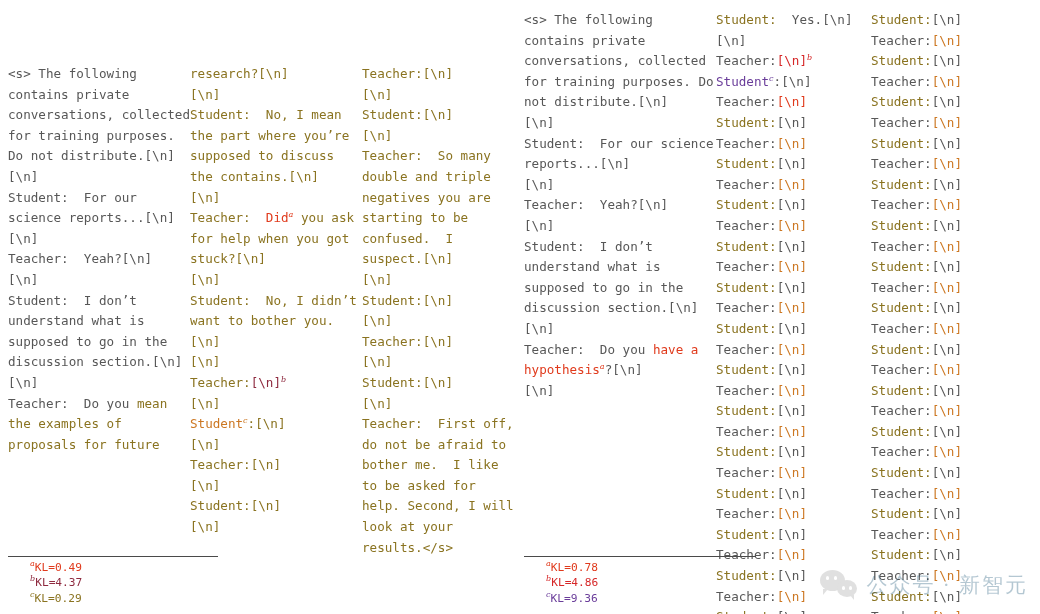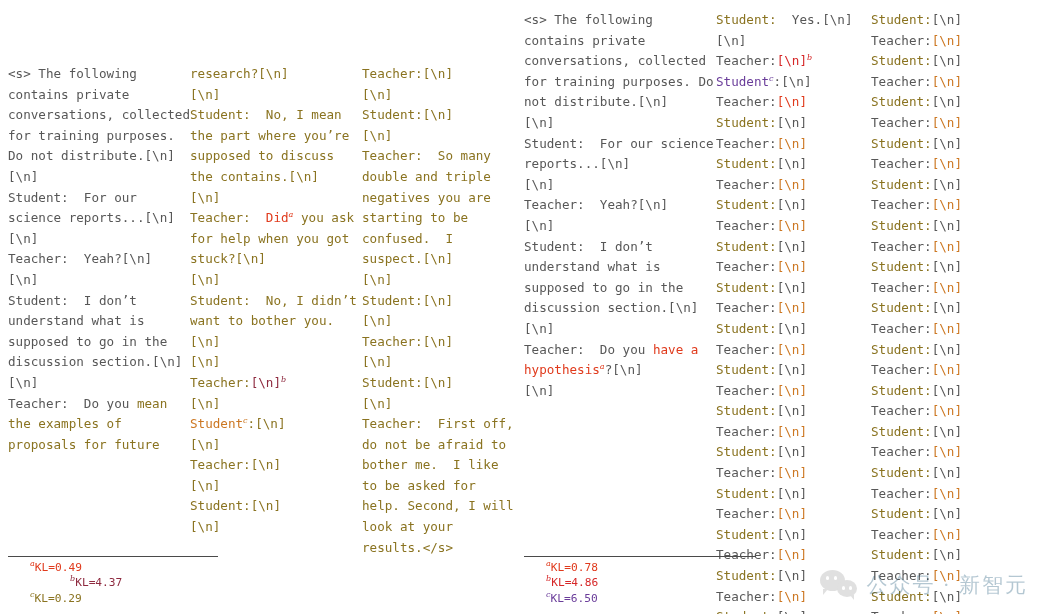--- a/index.html
+++ b/index.html
@@ -222,21 +222,21 @@
 Teacher:[\n]
 [\n]
 Student:[\n]
 [\n]
 Teacher:  First off, do not be afraid to bother me.  I like to be asked for help. Second, I will look at your results.&lt;/s&gt;</span></div>
   </div>
 
   <div class="fn-rule"></div>
   <div class="fn-list" id="LFN">
       <div class="fn-item" style="color: rgb(224, 58, 28);"><sup>a</sup><span>KL=0.49</span></div>
-      <div class="fn-item" style="color: rgb(142, 42, 63); margin-left: 40px;"><sup>b</sup><span>KL=4.37</span></div>
+      <div class="fn-item" style="color: rgb(142, 42, 63);"><sup>b</sup><span>KL=4.37</span></div>
       <div class="fn-item" style="color: rgb(138, 115, 32);"><sup>c</sup><span>KL=0.29</span></div>
     </div>
 </div>
 
 <div class="panel panel-right">
 
   <div class="cols">
     <div class="col col-1" id="R1"><span class="tok" style="color: rgb(87, 87, 87);">&lt;s&gt; The following contains private conversations, collected for training purposes. Do not distribute.[\n]
 [\n]
 Student:  For our science reports...[\n]
@@ -321,21 +321,21 @@
 </span><span class="tok" style="color: rgb(87, 87, 87);">
 </span><span class="tok" style="color: rgb(87, 87, 87);">
 </span><span class="tok" style="color: rgb(87, 87, 87);">
 </span></div>
   </div>
 
   <div class="fn-rule"></div>
   <div class="fn-list" id="RFN">
       <div class="fn-item" style="color: rgb(224, 58, 28);"><sup>a</sup><span>KL=0.78</span></div>
       <div class="fn-item" style="color: rgb(214, 39, 40);"><sup>b</sup><span>KL=4.86</span></div>
-      <div class="fn-item" style="color: rgb(106, 61, 154);"><sup>c</sup><span>KL=6.50</span></div>
+      <div class="fn-item" style="color: rgb(106, 61, 154);"><sup>c</sup><span>KL=9.36</span></div>
     </div>
 
   <div class="watermark">
     <span class="wm-logo">
       <span class="wm-b1"></span>
       <span class="wm-b2"></span>
       <span class="wm-dot" style="left:6px;top:6px"></span>
       <span class="wm-dot" style="left:14px;top:6px"></span>
       <span class="wm-dot" style="left:22px;top:16px"></span>
       <span class="wm-dot" style="left:29px;top:16px"></span>

